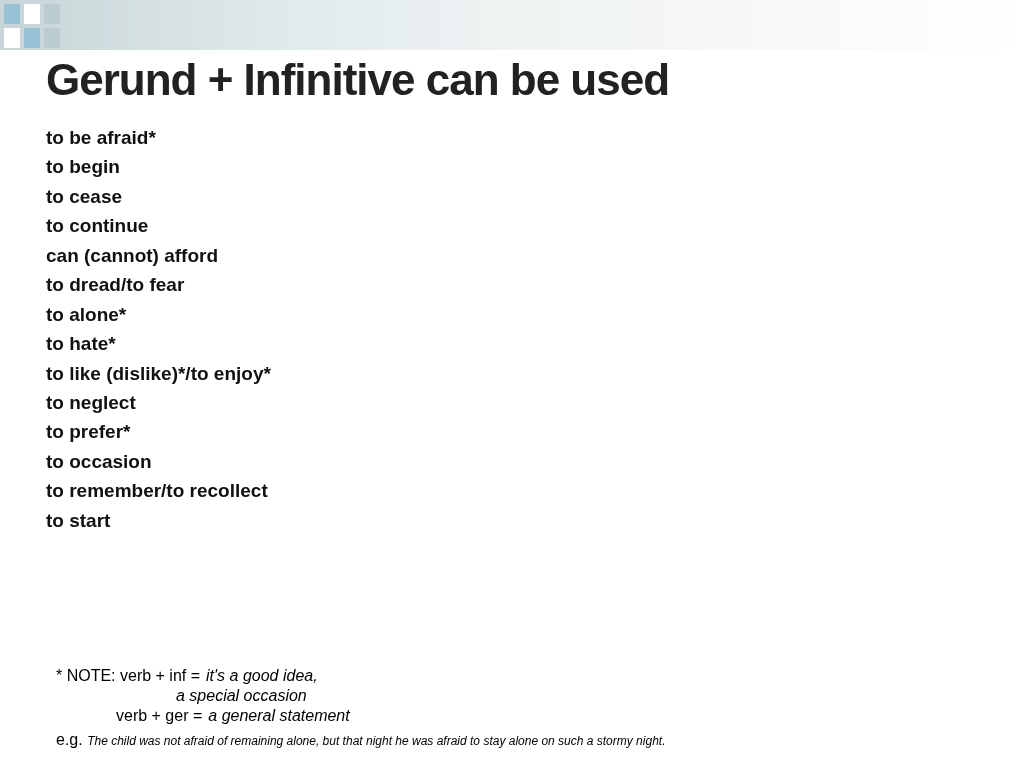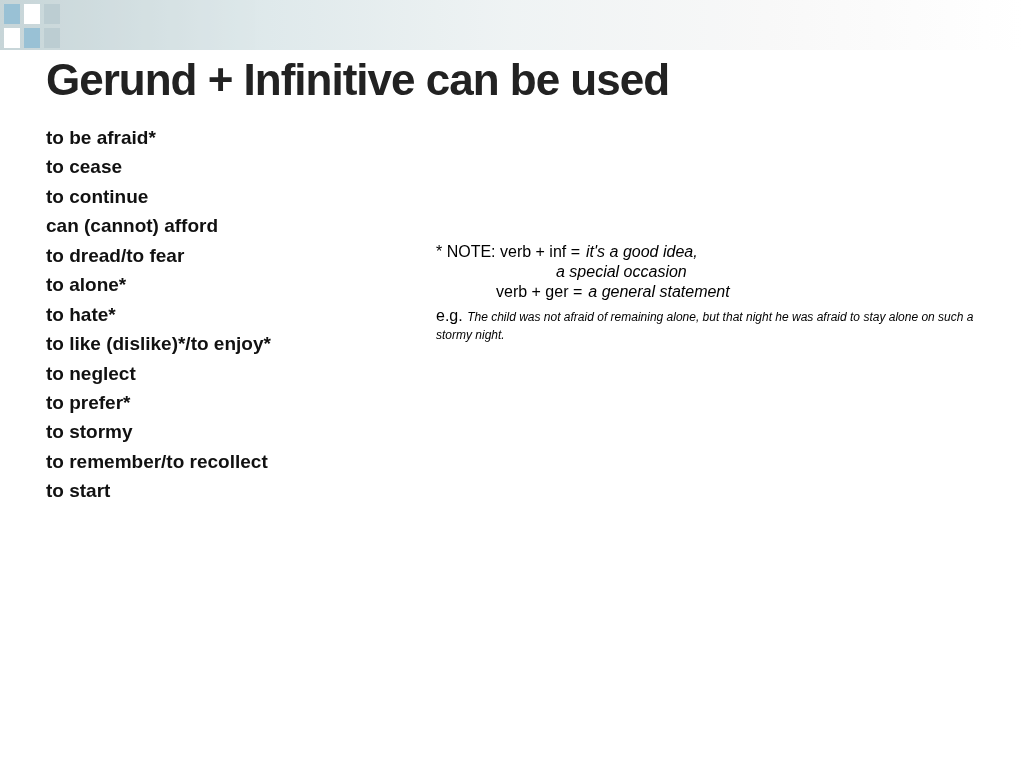--- a/index.html
+++ b/index.html
@@ -62,22 +62,23 @@
       font-size: 44px;
       font-weight: 900;
       color: #222222;
       margin-bottom: 18px;
       font-family: Arial Black, Arial, sans-serif;
       letter-spacing: -1px;
     }
 
     .main-area {
       display: flex;
-      gap: 0;
+      gap: 12px;
       align-items: flex-start;
+      flex-direction: column;
     }
 
     .left-list {
       min-width: 380px;
       display: flex;
       flex-direction: column;
       gap: 0;
     }
 
     .list-item {
@@ -144,30 +145,31 @@
 </div>
 
 <div class="content">
 
   <div class="title">Gerund + Infinitive can be used</div>
 
   <div class="main-area">
 
     <div class="left-list">
       <div class="list-item">to be afraid*</div>
+      <div class="list-item">to begin</div>
       <div class="list-item">to cease</div>
       <div class="list-item">to continue</div>
       <div class="list-item">can (cannot) afford</div>
       <div class="list-item">to dread/to fear</div>
       <div class="list-item">to alone*</div>
       <div class="list-item">to hate*</div>
       <div class="list-item">to like (dislike)*/to enjoy*</div>
       <div class="list-item">to neglect</div>
       <div class="list-item">to prefer*</div>
-      <div class="list-item">to stormy</div>
+      <div class="list-item">to occasion</div>
       <div class="list-item">to remember/to recollect</div>
       <div class="list-item">to start</div>
     </div>
 
     <div class="right-note">
 
       <div class="note-row">
         <span class="note-label">* NOTE: verb + inf =</span>
         <span class="note-italic">it's a good idea,</span>
       </div>

